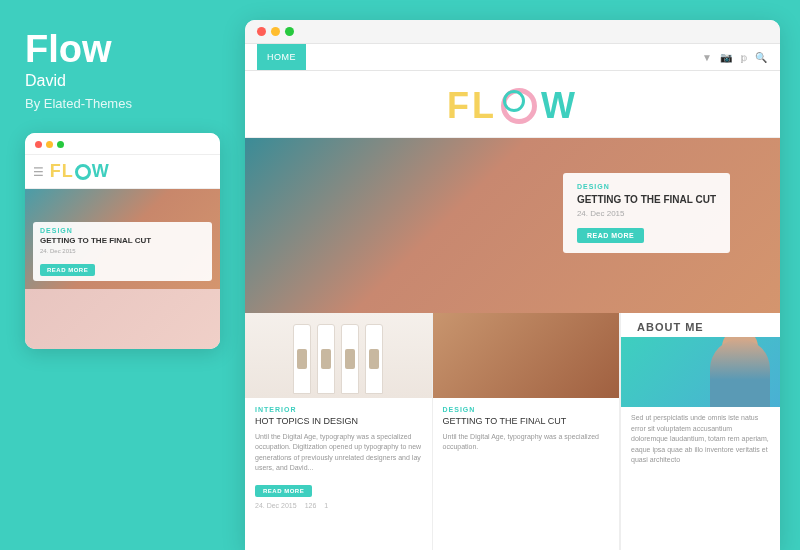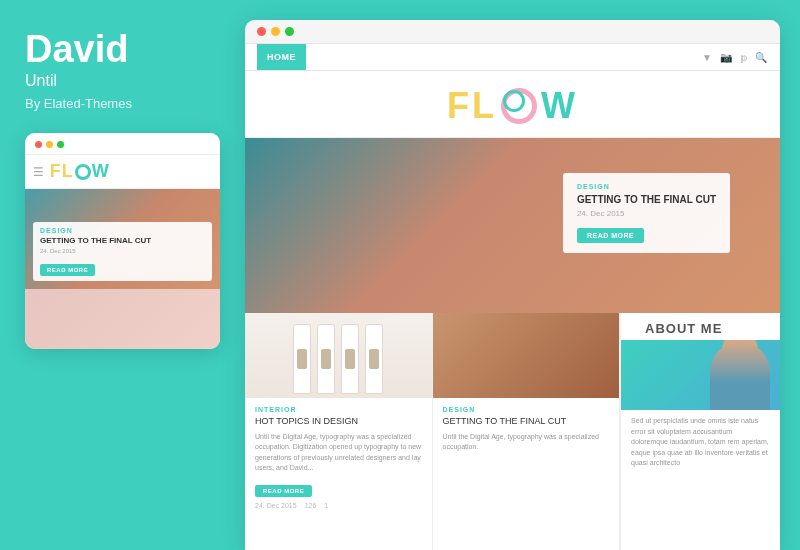--- a/index.html
+++ b/index.html
@@ -180,21 +180,20 @@
       align-items: center;
       padding: 0 12px;
     }
     .nav-item {
       font-size: 9px;
       color: #aaa;
       padding: 8px 10px;
       text-transform: uppercase;
       letter-spacing: 0.5px;
       cursor: pointer;
-      font-weight: bold;
     }
     .nav-item.active {
       color: #fff;
       background: #3ecfbf;
     }
     .nav-icons {
       margin-left: auto;
       display: flex;
       align-items: center;
       gap: 8px;
@@ -371,22 +370,22 @@
     }
 
     
     .sidebar-card {
       width: 160px;
       min-width: 160px;
       background: #fff;
       border-left: 1px solid #eee;
     }
     .sidebar-header {
-      padding: 8px 24px 4px;
-      font-size: 13px;
+      padding: 8px 16px 4px;
+      font-size: 11px;
       font-weight: 700;
       color: #555;
       text-transform: uppercase;
       letter-spacing: 1px;
     }
     .sidebar-avatar {
       width: 100%;
       height: 70px;
       background: linear-gradient(135deg, #3ecfbf, #4ab0d4);
       position: relative;
@@ -419,22 +418,22 @@
 
     .three-col-posts {
       display: flex;
       flex: 1;
     }
   </style>
 </head>
 <body>
 
 <div class="left-panel">
-  <div class="brand-title">David</div>
-  <div class="brand-subtitle">Until</div>
+  <div class="brand-title">Flow</div>
+  <div class="brand-subtitle">David</div>
   <div class="brand-author">By Elated-Themes</div>
 
   <div class="phone-mockup">
     <div class="phone-top-bar">
       <span class="phone-dot dot-red"></span>
       <span class="phone-dot dot-yellow"></span>
       <span class="phone-dot dot-green"></span>
     </div>
     <div class="phone-nav">
       <span class="hamburger-icon">☰</span>

